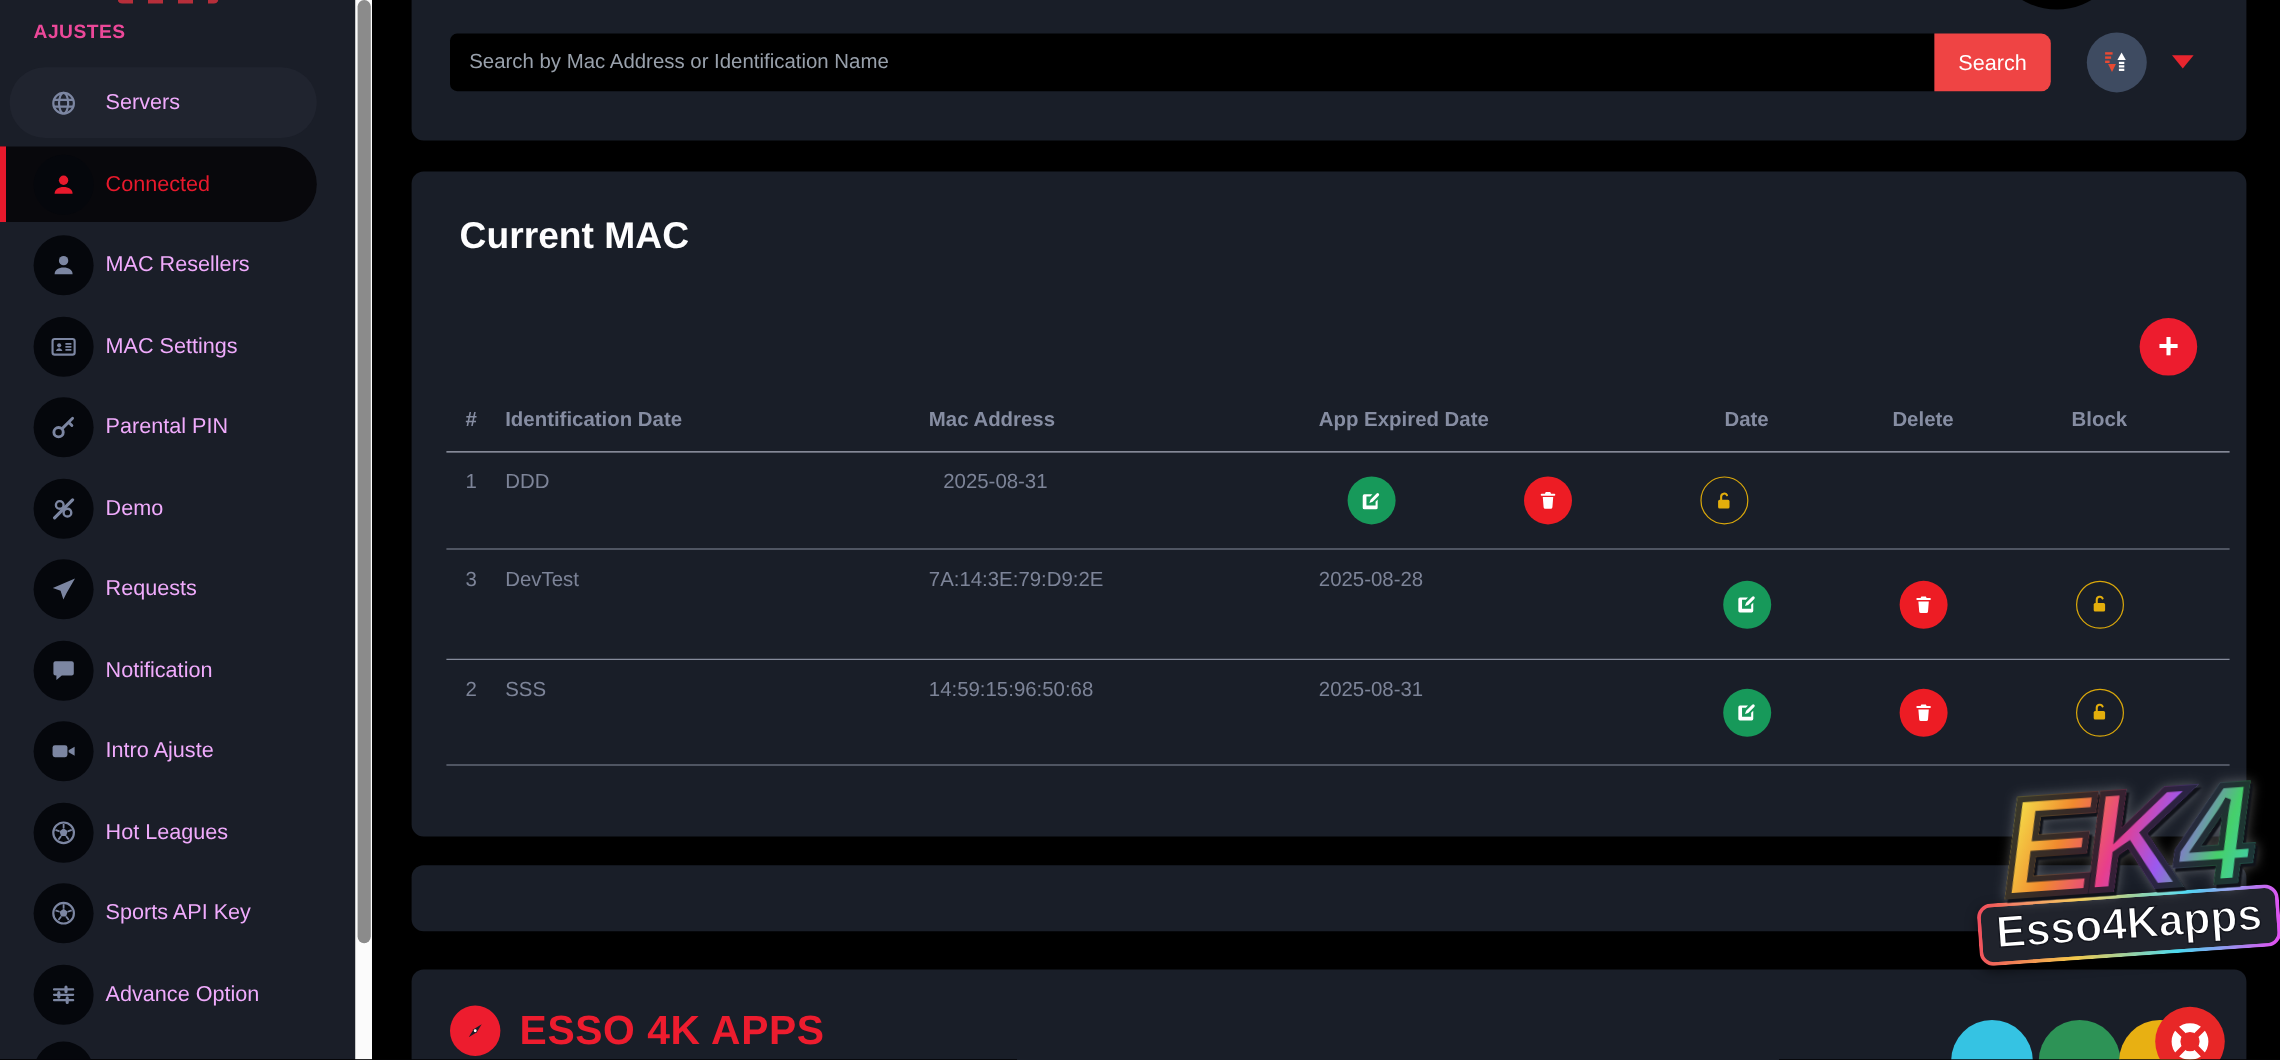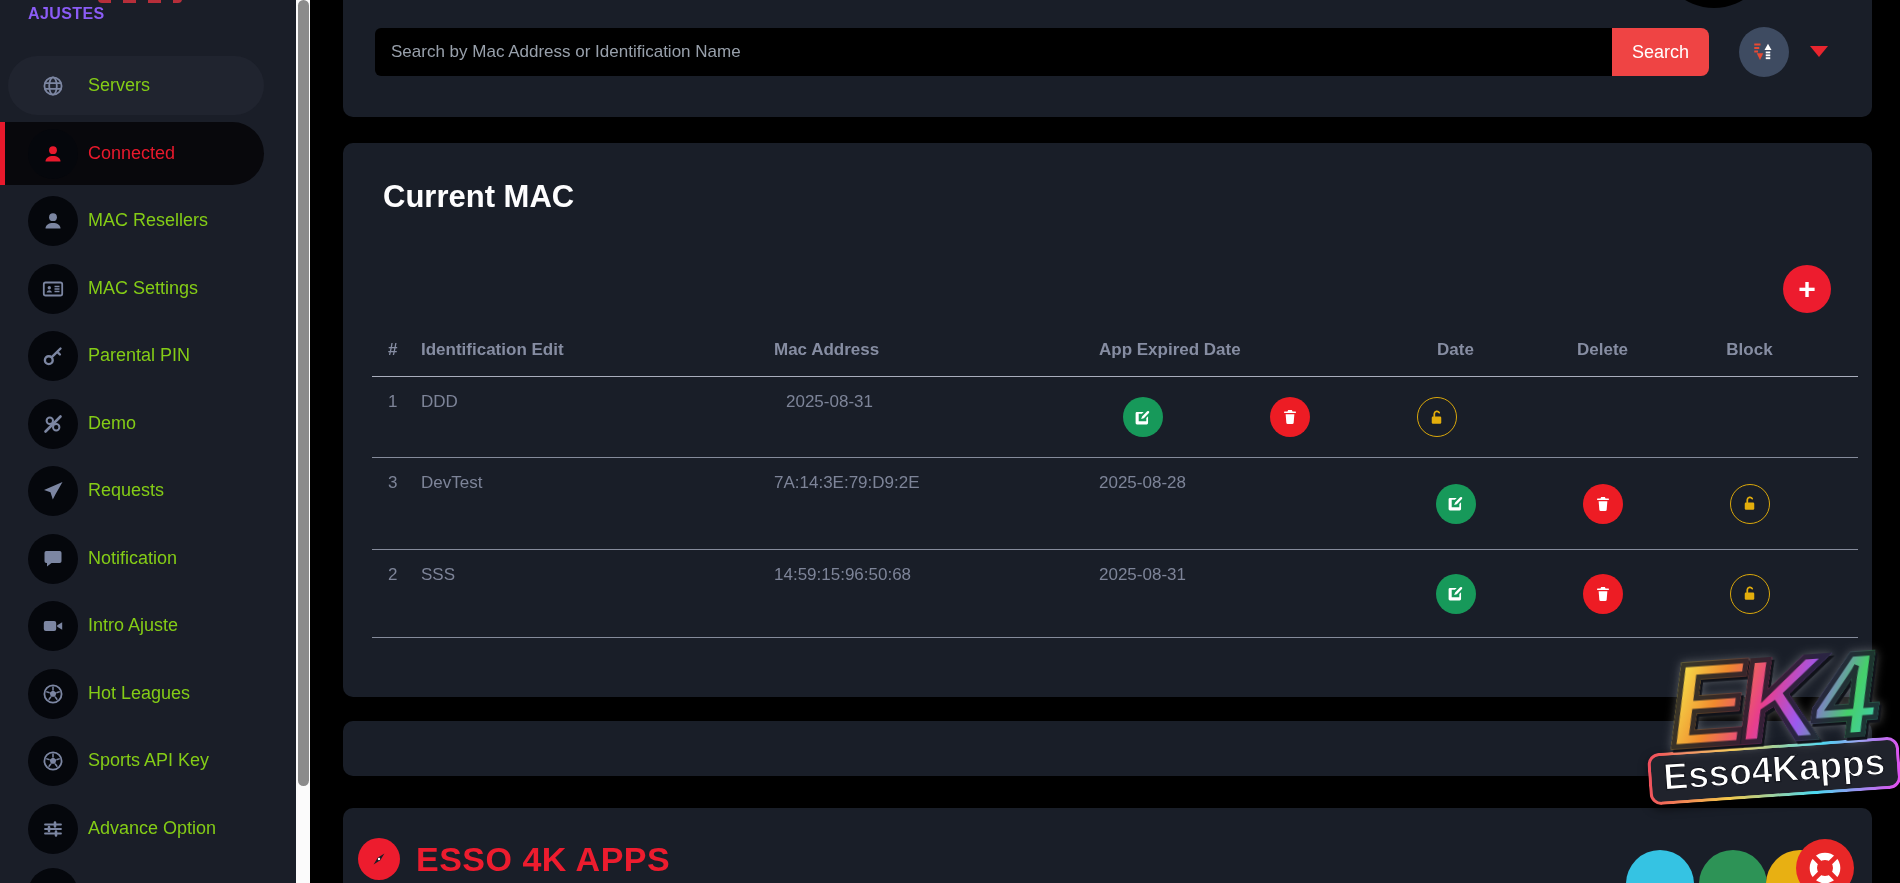--- a/index.html
+++ b/index.html
@@ -6,34 +6,34 @@
   html,body { background:#000; }
   .page {
     position:relative; width:1900px; height:883px; overflow:hidden;
     background:#000; font-family:"Liberation Sans","DejaVu Sans",sans-serif;
   }
   
   .sidebar { position:absolute; left:0; top:0; width:296px; height:883px; background:#1a1e28; }
   .frag { position:absolute; left:98px; top:-2px; width:84px; height:5px;
     background:repeating-linear-gradient(90deg,#c8303c 0 13px,transparent 13px 25px);
     border-radius:0 0 4px 4px; opacity:.9; }
-  .section-label { position:absolute; left:28px; top:5px; font-size:16px; font-weight:bold;
-    color:#8b5cf6; letter-spacing:.4px; }
+  .section-label { position:absolute; left:28px; top:19px; font-size:16px; font-weight:bold;
+    color:#ec4899; letter-spacing:.4px; }
   .nav { position:absolute; left:0; top:52px; width:296px; }
   .nav-item { position:relative; height:67.5px; cursor:pointer; }
   .nav-pill { position:absolute; left:8px; top:4px; width:256px; height:59px; border-radius:30px; }
   .nav-item.hovered .nav-pill { background:#20242f; }
   .nav-item.active .nav-pill { left:0; width:264px; height:63px; top:2px;
     background:#08080c; border-radius:0 32px 32px 0; }
   .active-bar { position:absolute; left:0; top:2px; width:5px; height:63px; background:#e8192c; }
   .icon-circle { position:absolute; left:28px; top:9px; width:50px; height:50px; border-radius:50%;
     background:#05070c; display:flex; align-items:center; justify-content:center; }
   .icon-circle.bare { background:transparent; }
   .nav-label { position:absolute; left:88px; top:0; height:67.5px; display:flex; align-items:center;
-    font-size:18px; color:#84cc16; }
+    font-size:18px; color:#f0abfc; }
   .nav-item.active .nav-label { color:#e8192c; }
   .nav-svg { width:24px; height:24px; }
   .partial-circle { position:absolute; left:28px; top:868px; width:50px; height:50px;
     border-radius:50%; background:#05070c; }
   
   .scroll-track { position:absolute; left:296px; top:0; width:14px; height:883px; background:#fbfbfb; }
   .scroll-thumb { position:absolute; left:2px; top:0; width:11px; height:786px;
     background:#8b8b8b; border-radius:6px; }
   
   .card { position:absolute; left:343px; width:1529px; background:#191e28; border-radius:10px; }
@@ -75,21 +75,21 @@
   .t-body-row .c-edit, .t-body-row .c-del, .t-body-row .c-block { align-items:center; }
   .action-btn { width:40px; height:40px; border-radius:50%; border:none; cursor:pointer;
     display:flex; align-items:center; justify-content:center; }
   .btn-edit { background:#17995a; }
   .btn-del { background:#ed1c24; }
   .btn-block { background:transparent; border:1.5px solid #d9a70b; }
   
   .card-strip { top:721px; height:55px; }
   
   .card-apps { top:808px; height:110px; }
-  .apps-head { position:absolute; left:15px; top:30px; display:flex; align-items:center;justify-content:center; }
+  .apps-head { position:absolute; left:32px; top:30px; display:flex; align-items:center;justify-content:center; }
   .compass-circle { width:42px; height:42px; border-radius:50%; background:#ed1c2e;
     display:flex; align-items:center; justify-content:center; }
   .apps-title { margin-left:16px; font-size:34px; font-weight:bold; color:#ed1c2e; letter-spacing:.5px; }
   
   .logo { position:absolute; left:1645px; top:645px; width:256px; height:215px;
     transform:rotate(-4deg); z-index:50; text-align:center; }
   .logo-ek4 { font-size:116px; font-weight:900; font-style:italic; line-height:.95;
     letter-spacing:-8px;
     background:linear-gradient(115deg,#3ec9f0 0%,#f5e14a 16%,#f08a2e 32%,#e83e8c 48%,#9b59f0 62%,#45d06a 78%,#3ec9f0 100%);
     -webkit-background-clip:text; background-clip:text; color:transparent;
@@ -290,21 +290,21 @@
     <div class="caret-down"></div>
   </section>
 
   <section class="card card-mac">
     <h2 class="mac-title">Current MAC</h2>
     <button class="add-btn">+</button>
 
     <div class="mac-table">
       <div class="t-row t-head">
         <div class="cell c-num">#</div>
-        <div class="cell c-name">Identification Edit</div>
+        <div class="cell c-name">Identification Date</div>
         <div class="cell c-mac">Mac Address</div>
         <div class="cell c-date">App Expired Date</div>
         <div class="cell c-edit">Date</div>
         <div class="cell c-del">Delete</div>
         <div class="cell c-block">Block</div>
       </div>
       <div>
           <div class="t-row t-body-row" style="height: 81px;">
       <div class="cell c-num">1</div>
       <div class="cell c-name">DDD</div>

